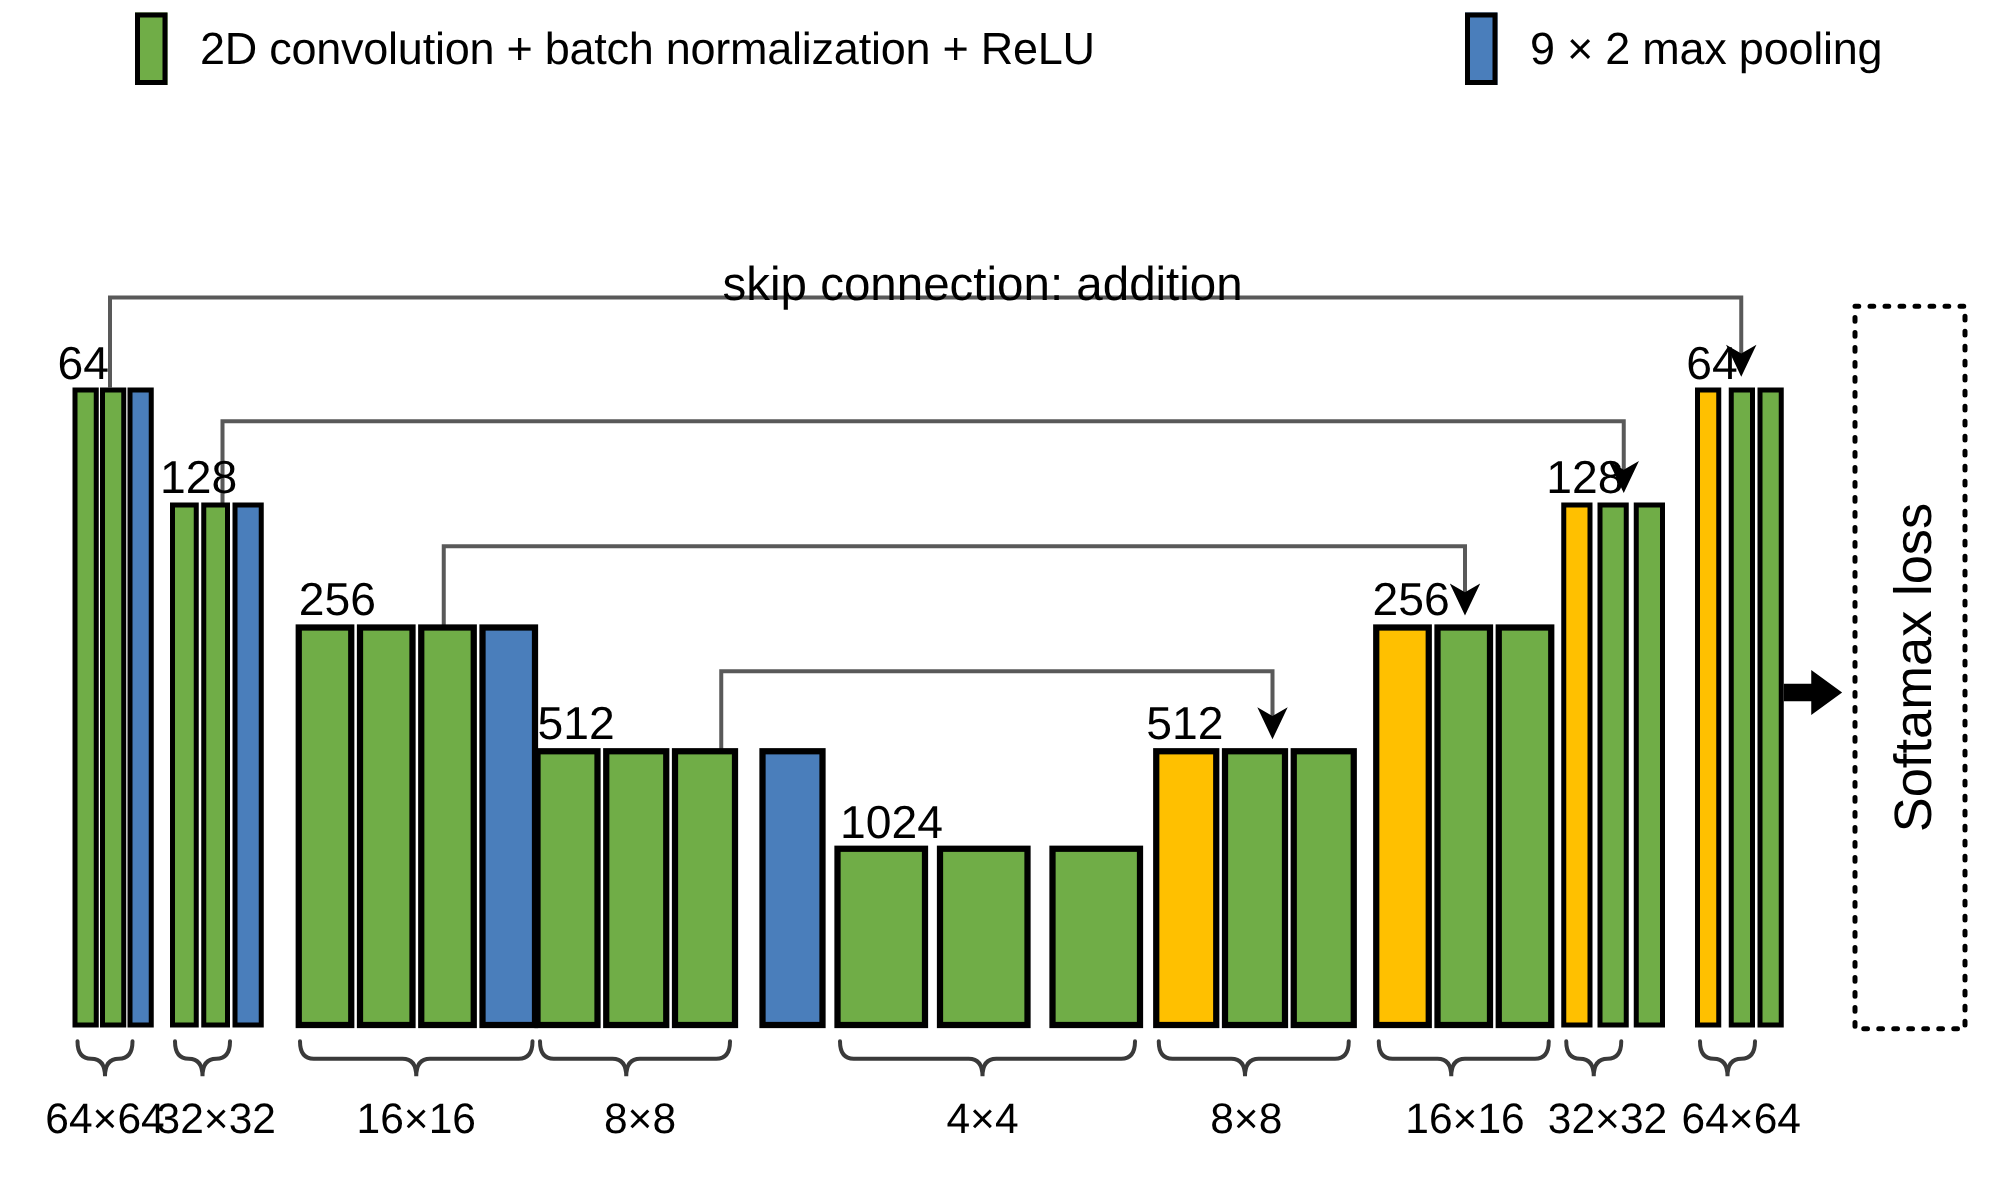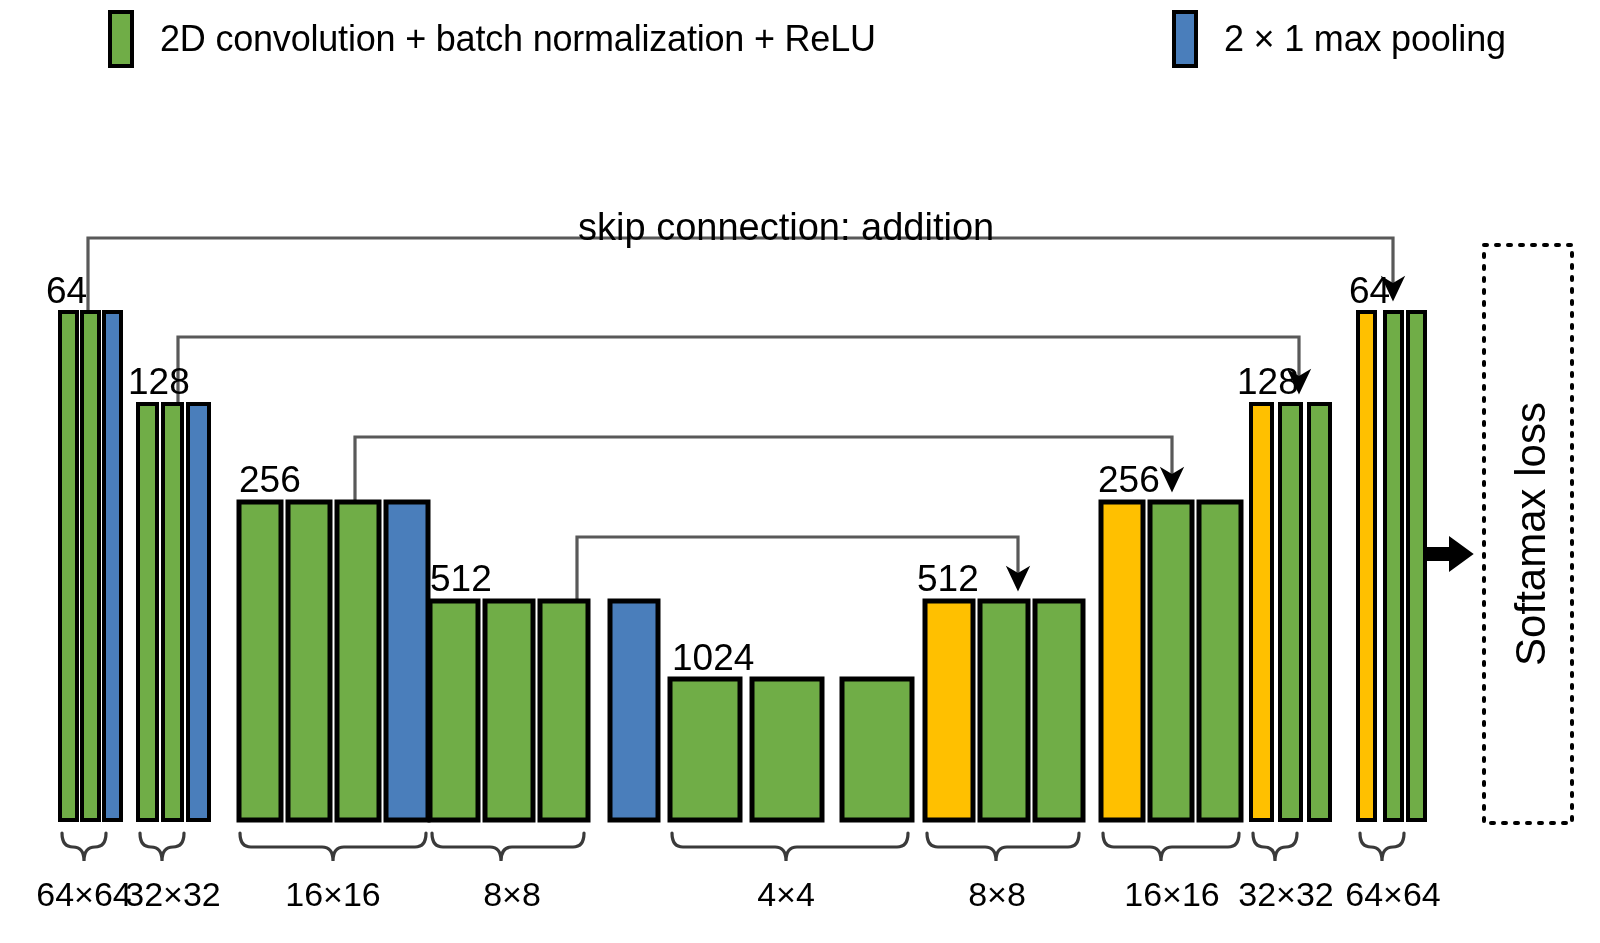--- a/index.html
+++ b/index.html
@@ -88,21 +88,21 @@
 
 <div id="root">
 
   <div class="legend-row" style="left:108px; top:10px;">
     <span class="legend-swatch" style="background:#70AD47;"></span>
     <span class="legend-label">2D convolution + batch normalization + ReLU</span>
   </div>
 
   <div class="legend-row" style="left:1172px; top:10px;">
     <span class="legend-swatch" style="background:#4A7EBB;"></span>
-    <span class="legend-label">2 × 1 max pooling</span>
+    <span class="legend-label">9 × 2 max pooling</span>
   </div>
 
 
   <svg id="diagram" width="1600" height="943" viewBox="0 0 1600 943">
 
     <defs>
       <marker id="ah" markerWidth="9" markerHeight="9" refX="4.2" refY="4.4" orient="auto" markerUnits="strokeWidth">
         <path d="M0.4,0.6 L8.4,4.4 L0.4,8.2 L2.6,4.4 Z" class="arrowhead"></path>
       </marker>
     </defs>

